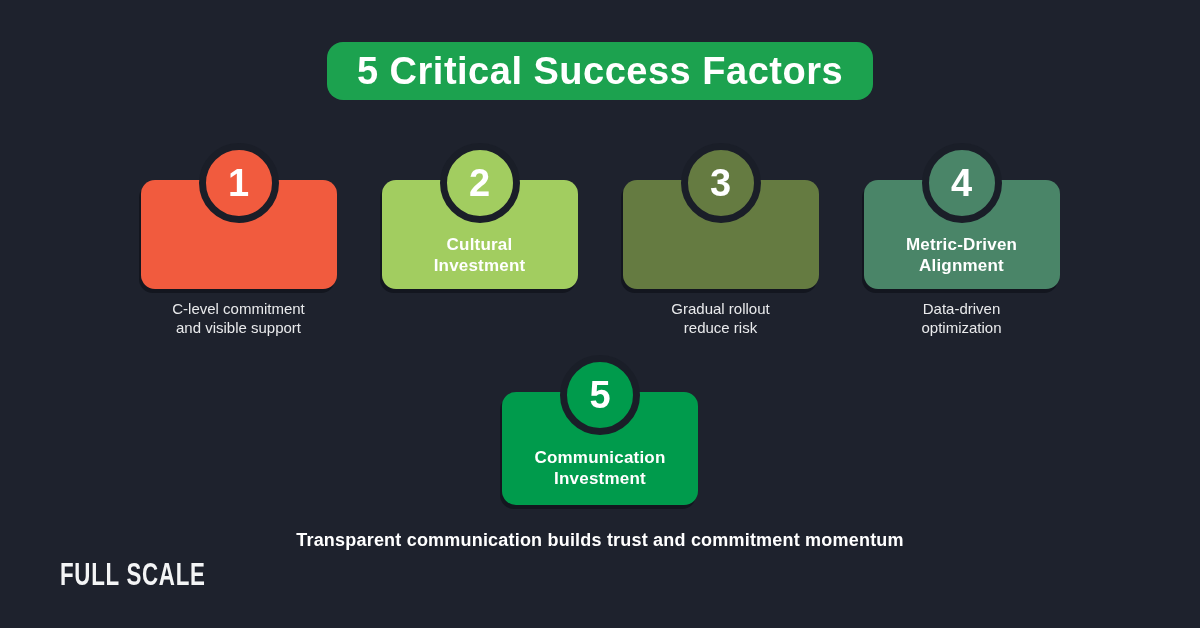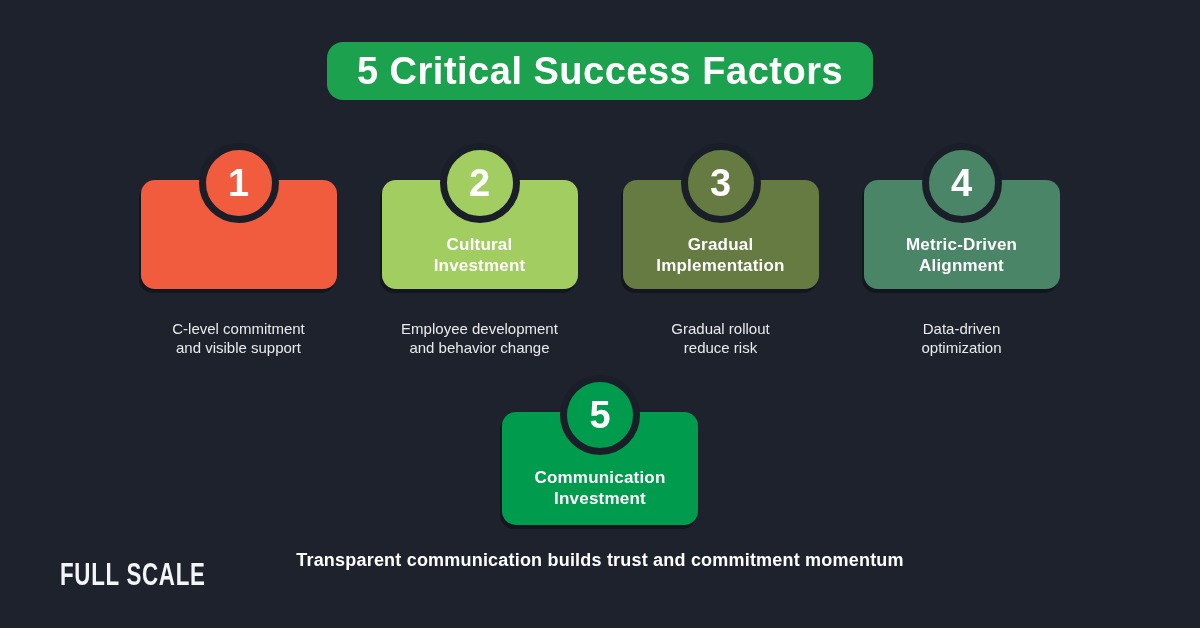--- a/index.html
+++ b/index.html
@@ -73,21 +73,21 @@
   }
   .card-title {
     color: var(--white, #fff);
     font-size: 17px;
     font-weight: bold;
     line-height: 21px;
     text-align: center;
     letter-spacing: 0.2px;
   }
   .card-desc {
-    margin-top: 30px;
+    margin-top: 10px;
     color: var(--text-light, #E9EAEC);
     font-size: 15px;
     line-height: 19px;
     text-align: center;
   }
   .factor-five-wrap {
     margin-top: 20px;
     display: flex;
     justify-content: center;
   }
@@ -143,35 +143,27 @@
     <div class="factor">
       <div class="card" style="background-color: rgb(162, 205, 96);">
         <div class="num-circle" style="background-color: rgb(162, 205, 96);">
           <span>2</span>
         </div>
         <div class="card-title">
           <div>Cultural</div>
           <div>Investment</div>
         </div>
       </div>
-      <div class="card-desc">
-        <div>Employee development</div>
-        <div>and behavior change</div>
-      </div>
     </div>
 
     <div class="factor">
       <div class="card" style="background-color: rgb(101, 123, 65);">
         <div class="num-circle" style="background-color: rgb(101, 123, 65);">
           <span>3</span>
         </div>
-        <div class="card-title">
-          <div>Gradual</div>
-          <div>Implementation</div>
-        </div>
       </div>
       <div class="card-desc">
         <div>Gradual rollout</div>
         <div>reduce risk</div>
       </div>
     </div>
 
     <div class="factor">
       <div class="card" style="background-color: rgb(74, 133, 104);">
         <div class="num-circle" style="background-color: rgb(74, 133, 104);">

